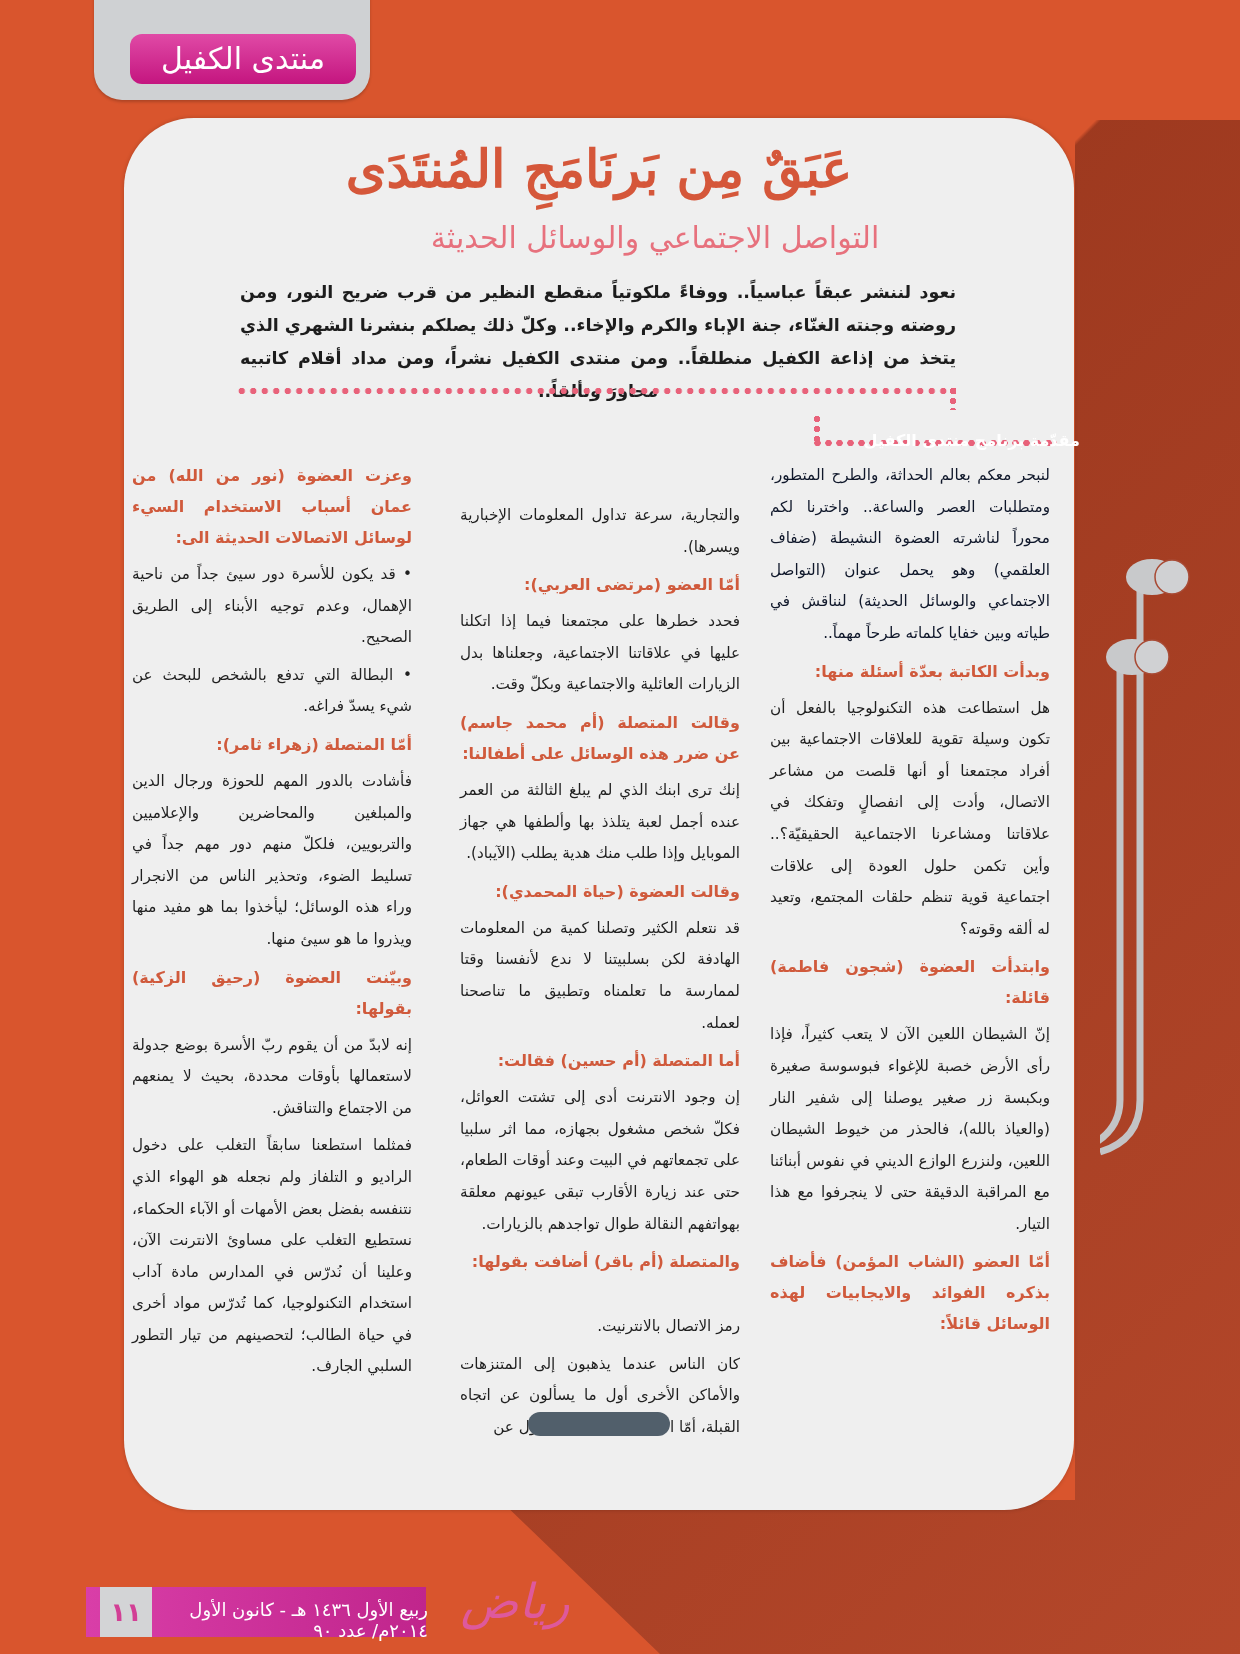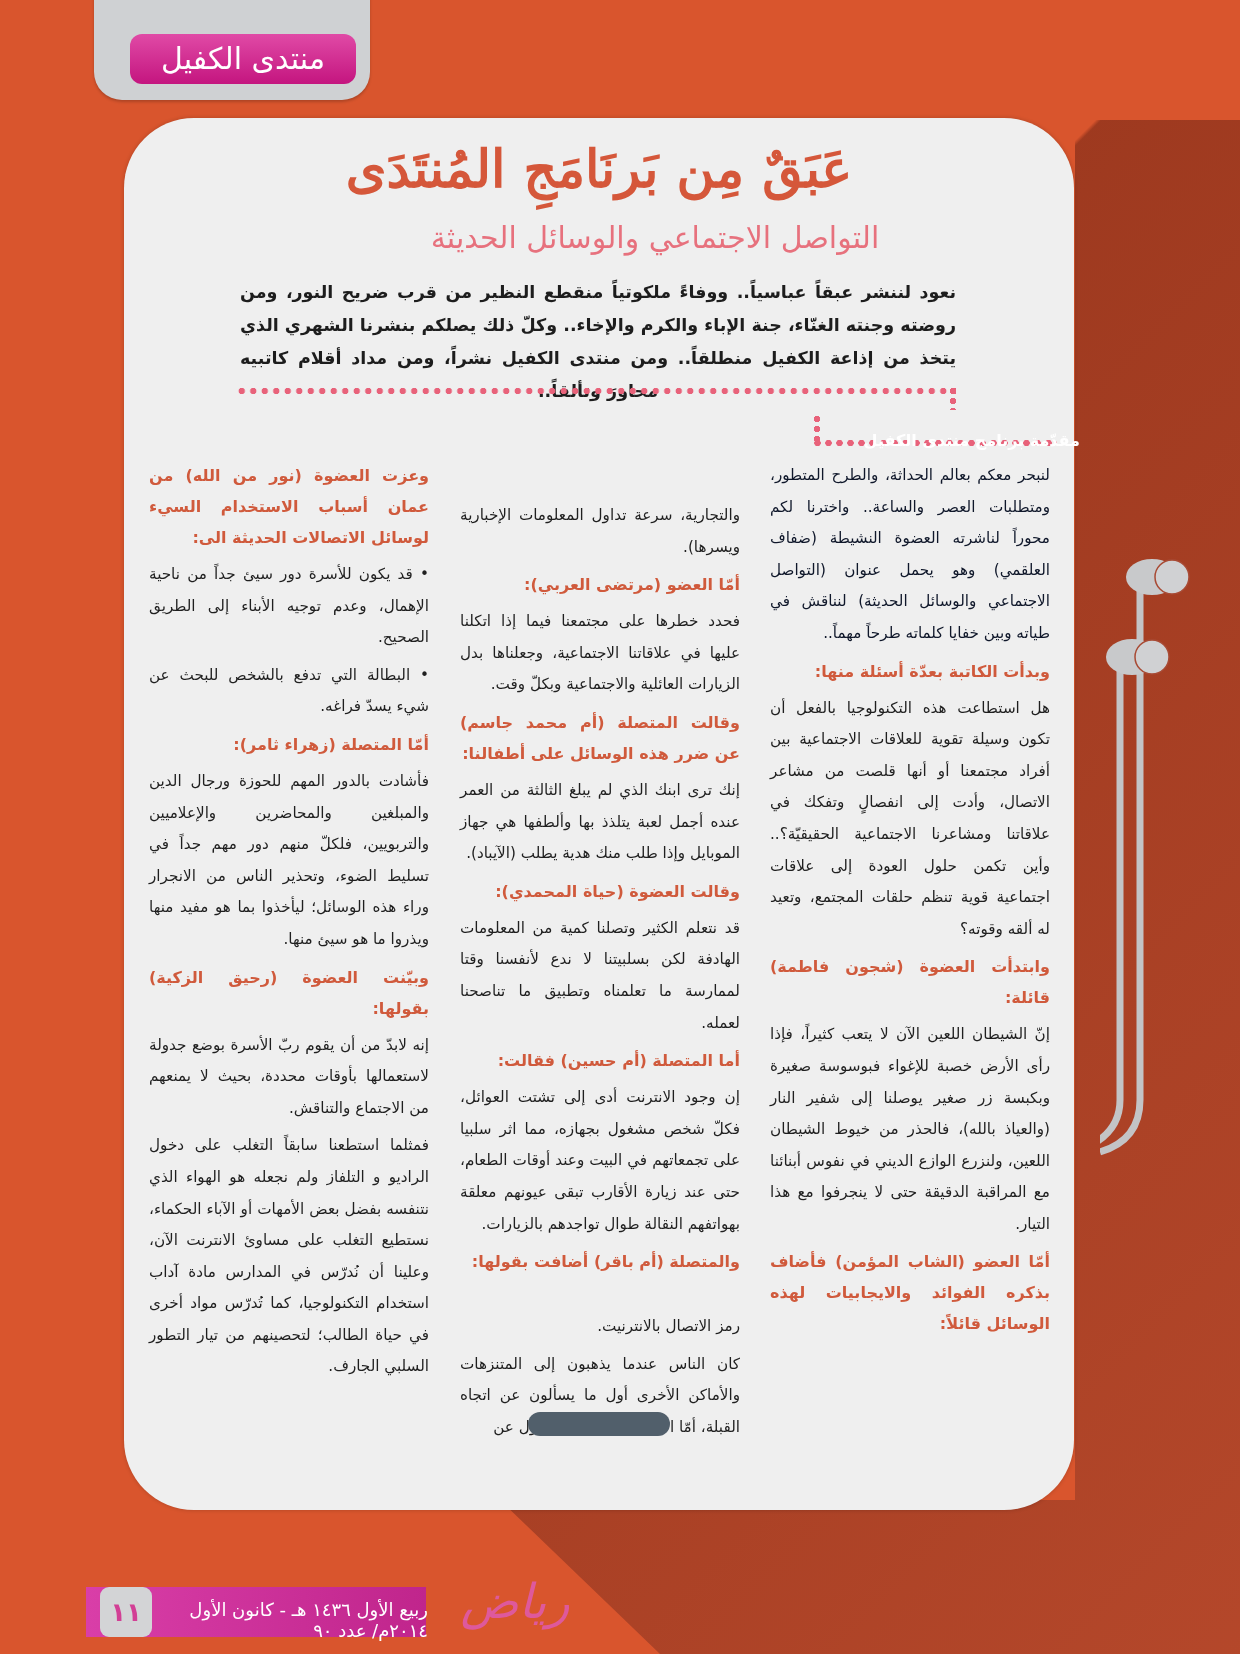--- a/index.html
+++ b/index.html
@@ -66,37 +66,37 @@
       position:absolute; left:860px; top:414px; width:220px;
       font-size:16px; font-weight:bold; color:#ffffff; text-align:right;margin-top:17px;
     }
     .col {
       position:absolute; top:460px; width:280px;
       font-size:15.2px; line-height:31.6px; color:#1f1f1f;
       text-align:justify;
     }
     .col-right { left:770px; }
     .col-mid { left:460px; top:460px;margin-top:40px; }
-    .col-left { left:149px; }
+    .col-left { left:132px; }
     .col p { margin:0 0 6px 0; }
     .lead { color:#0f172a; }
     .h { color:#d05a3c; font-weight:bold; font-size:16px; margin:10px 0 2px 0; line-height:31px; }
     .bar-overlay {
       position:absolute; left:528px; top:1412px; width:142px; height:24px;
       background:#515f6b; border-radius:12px;
     }
     .ornament { position:absolute; left:1100px; top:540px; width:110px; height:620px; }
     .footer-band {
       position:absolute; left:86px; top:1587px; width:340px; height:50px;
       background:linear-gradient(90deg,#d93ea8,#c0258c);
     }
     .page-num {
       position:absolute; left:100px; top:1587px; width:52px; height:50px;
       background:#d3d4d6; color:#d23f95; font-size:26px; font-weight:bold;
-      text-align:center; line-height:50px;border-radius:9px;
+      text-align:center; line-height:50px;
     }
     .footer-text {
       position:absolute; left:158px; top:1599px; width:270px;
       color:#fff; font-size:18px; text-align:right;
     }
     .logo {
       position:absolute; left:440px; top:1558px; width:150px; height:86px;
       color:#e05ab0; font-size:48px; font-family:"DejaVu Serif", serif; font-style:italic;
       opacity:0.85; line-height:86px; text-align:center;
     }

